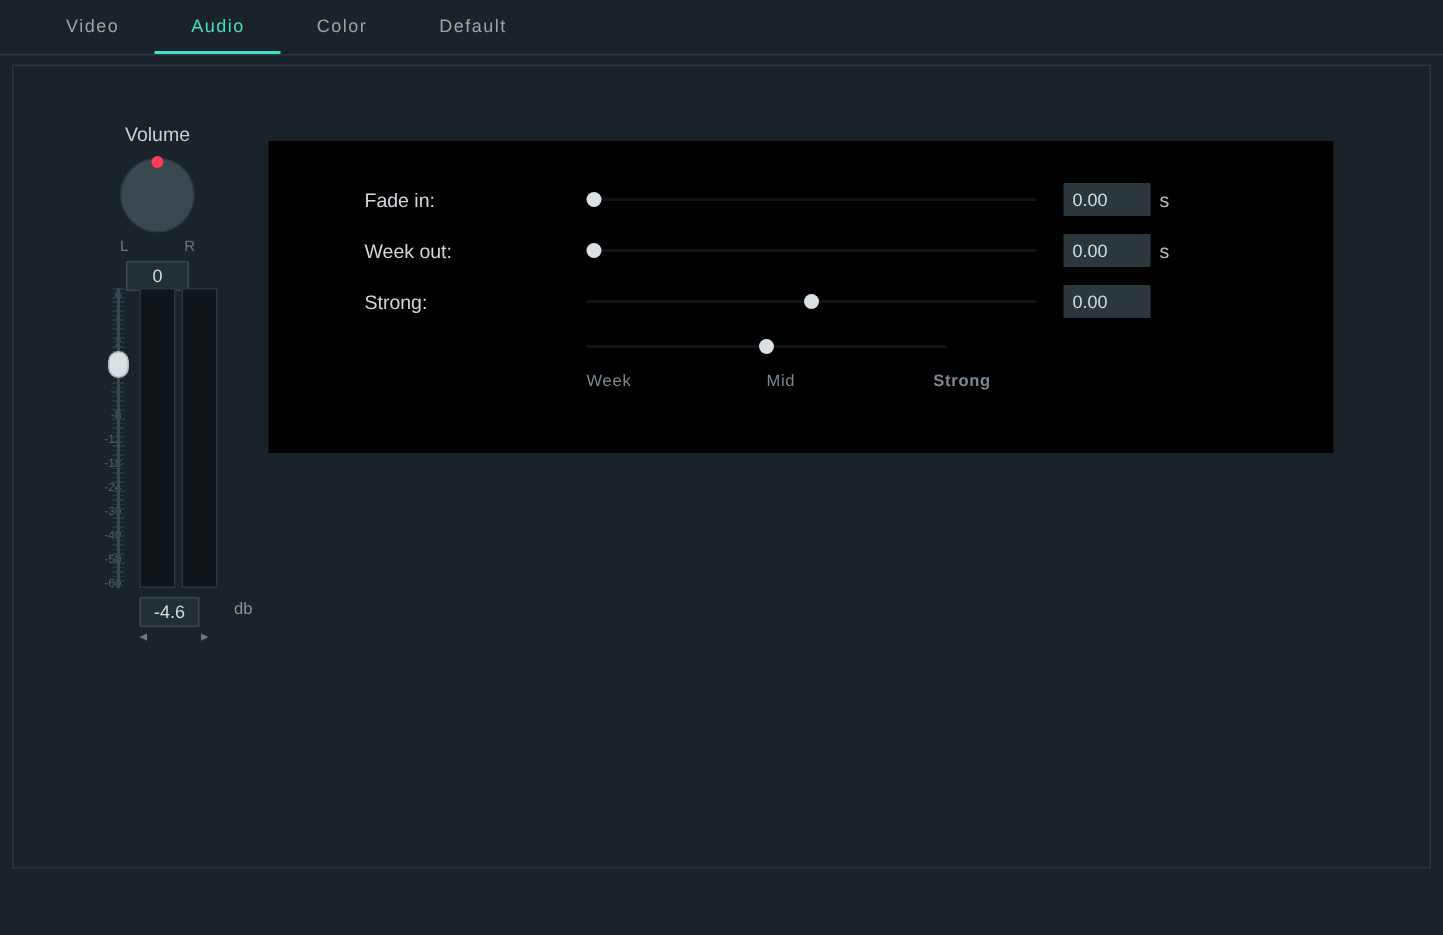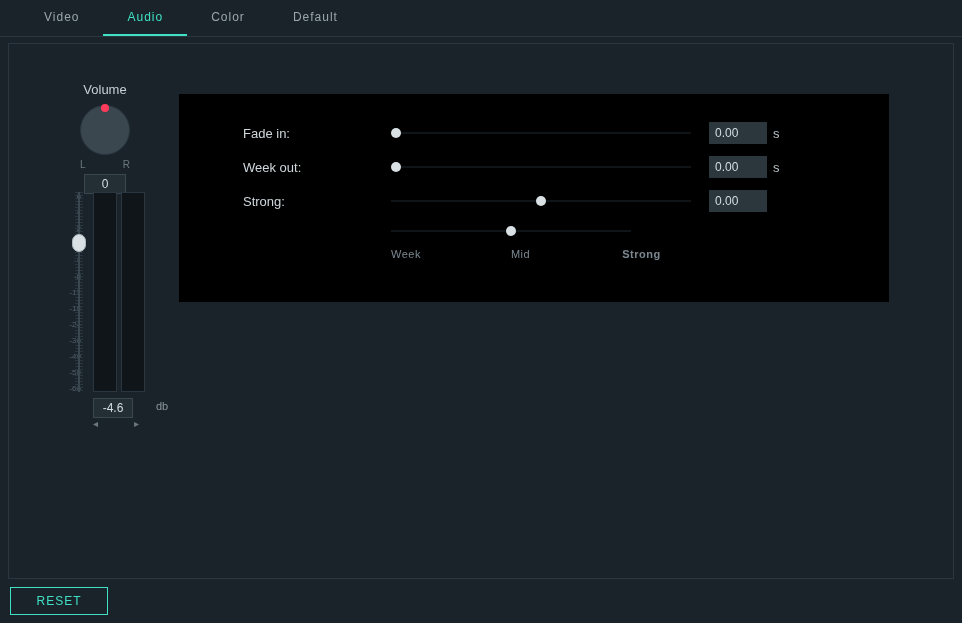--- a/index.html
+++ b/index.html
@@ -362,14 +362,13 @@
         <span>Week</span>
         <span>Mid</span>
         <span>Strong</span>
       </div>
     </div>
 
   </div>
 </div>
 
 <div class="footer">
-  <div class="btn reset-btn">RESET</div>
 </div>
 
 </body></html>

